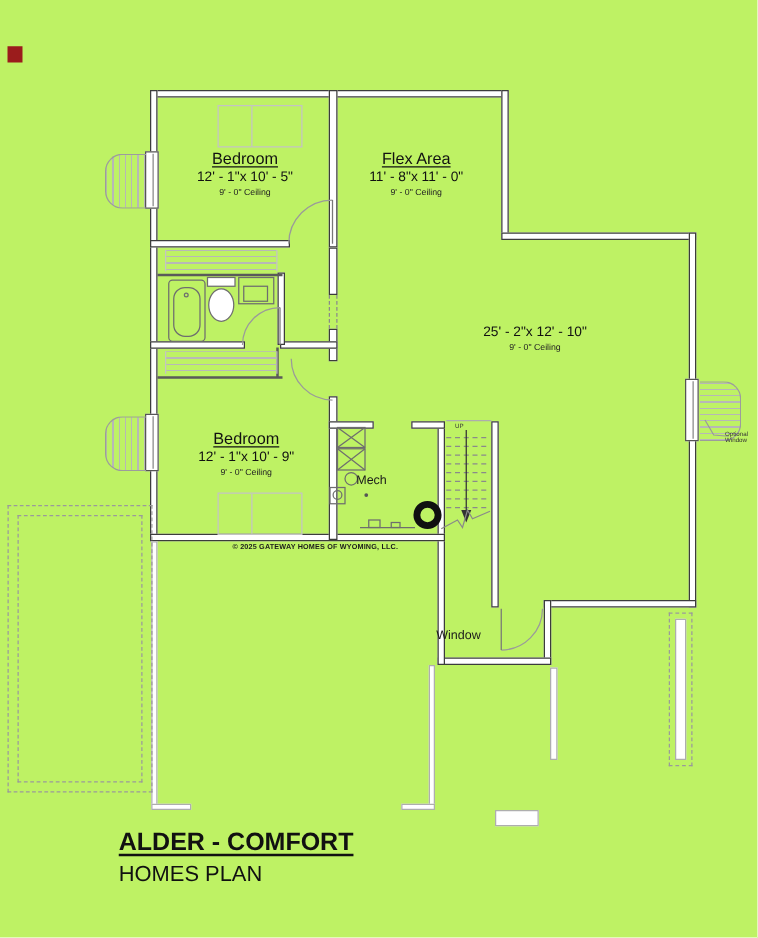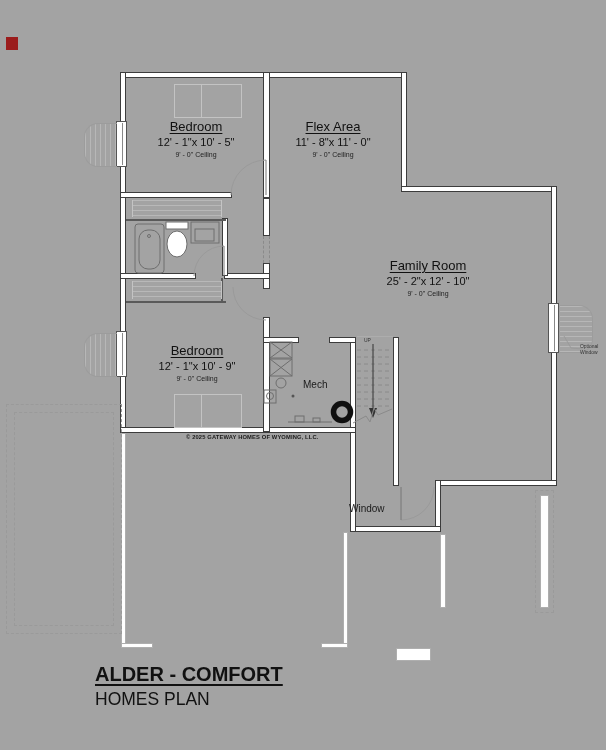--- a/index.html
+++ b/index.html
@@ -1,16 +1,16 @@
 <!DOCTYPE html>
 <html><head>
 <meta charset="utf-8">
 <style>
   html,body{margin:0;padding:0;background:#fff;}
-  #canvas{position:relative;width:606px;height:750px;background:#a3a3a3;overflow:hidden;
+  #canvas{position:relative;width:606px;height:750px;background:#bef264;overflow:hidden;
           font-family:"Liberation Sans",sans-serif;color:#111;}
   
   .wall{position:absolute;border:1.5px solid #3c3c3c;background:#fff;box-sizing:border-box;}
   .twall{position:absolute;background:#5a5a5a;}
   .lwall{position:absolute;border:1px solid #aeaeae;background:#fff;box-sizing:border-box;}
   .dash{position:absolute;border:1px dashed #9a9a9a;box-sizing:border-box;background:transparent;}
   .dash-sides{position:absolute;border-left:1px dashed #8a8a8a;border-right:1px dashed #8a8a8a;box-sizing:border-box;}
   .win{position:absolute;border:1px solid #555;background:#fff;box-sizing:border-box;}
   .win .pane{position:absolute;left:50%;top:1px;bottom:1px;width:1px;background:#888;}
   .wellL{position:absolute;border:1px solid #9c9c9c;border-right:none;border-radius:14px 0 0 14px;
@@ -178,30 +178,29 @@
     <div class="room-name">Bedroom</div>
     <div class="room-dims">12' - 1"x 10' - 5"</div>
     <div class="room-ceil">9' - 0" Ceiling</div>
   </div>
   <div class="lbl" style="left:263px;top:120px;width:140px">
     <div class="room-name">Flex Area</div>
     <div class="room-dims">11' - 8"x 11' - 0"</div>
     <div class="room-ceil">9' - 0" Ceiling</div>
   </div>
   <div class="lbl" style="left:356px;top:259px;width:144px">
-    <div class="room-name">Family Room</div>
     <div class="room-dims">25' - 2"x 12' - 10"</div>
     <div class="room-ceil">9' - 0" Ceiling</div>
   </div>
   <div class="lbl" style="left:127px;top:344px;width:140px">
     <div class="room-name">Bedroom</div>
     <div class="room-dims">12' - 1"x 10' - 9"</div>
     <div class="room-ceil">9' - 0" Ceiling</div>
   </div>
-  <div class="small-lbl" style="left:303px;top:379px">Mech</div>
+  <div class="small-lbl" style="left:285px;top:379px">Mech</div>
   <div class="small-lbl" style="left:349px;top:503px">Window</div>
 
   <div class="tiny" style="left:364px;top:338px">UP</div>
   <div class="tiny" style="left:580px;top:344px;width:42px">Optional Window</div>
   <div class="copyright" style="left:186px;top:434px">© 2025 GATEWAY HOMES OF WYOMING, LLC.</div>
 
   <div class="titleblock">
     <div class="title-l1">ALDER - COMFORT</div>
     <div class="title-l3">HOMES PLAN</div>
   </div>

